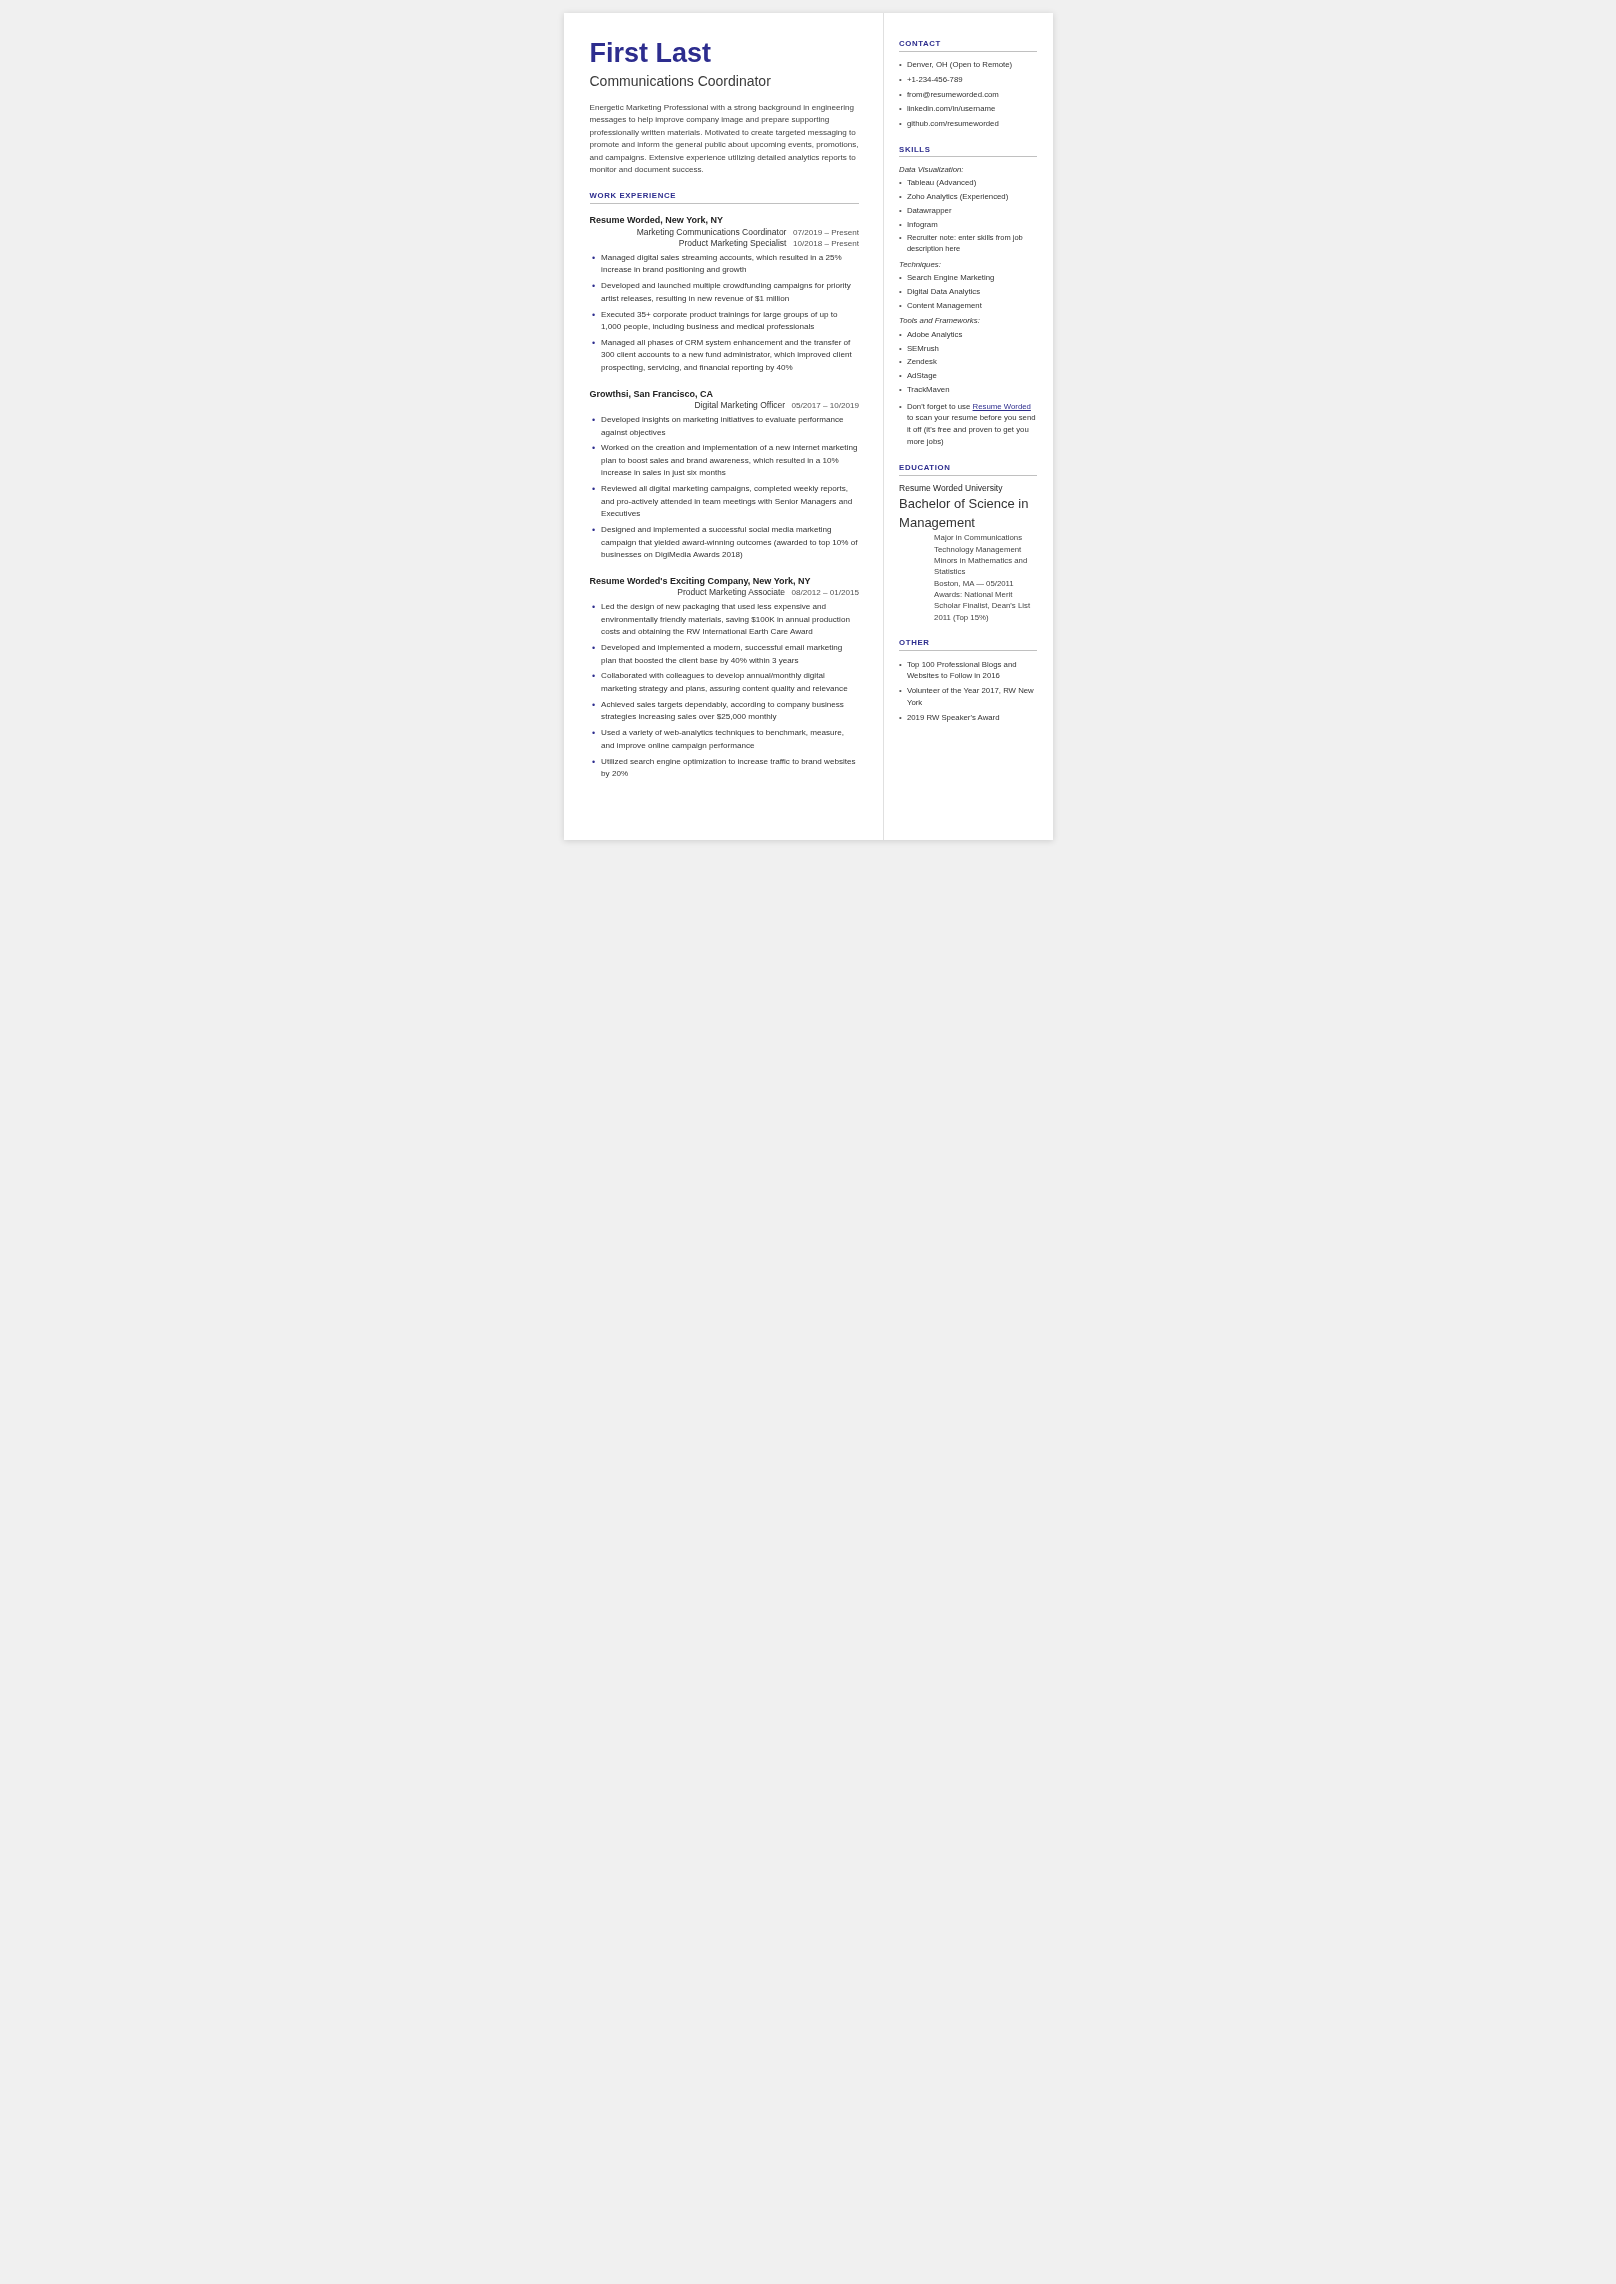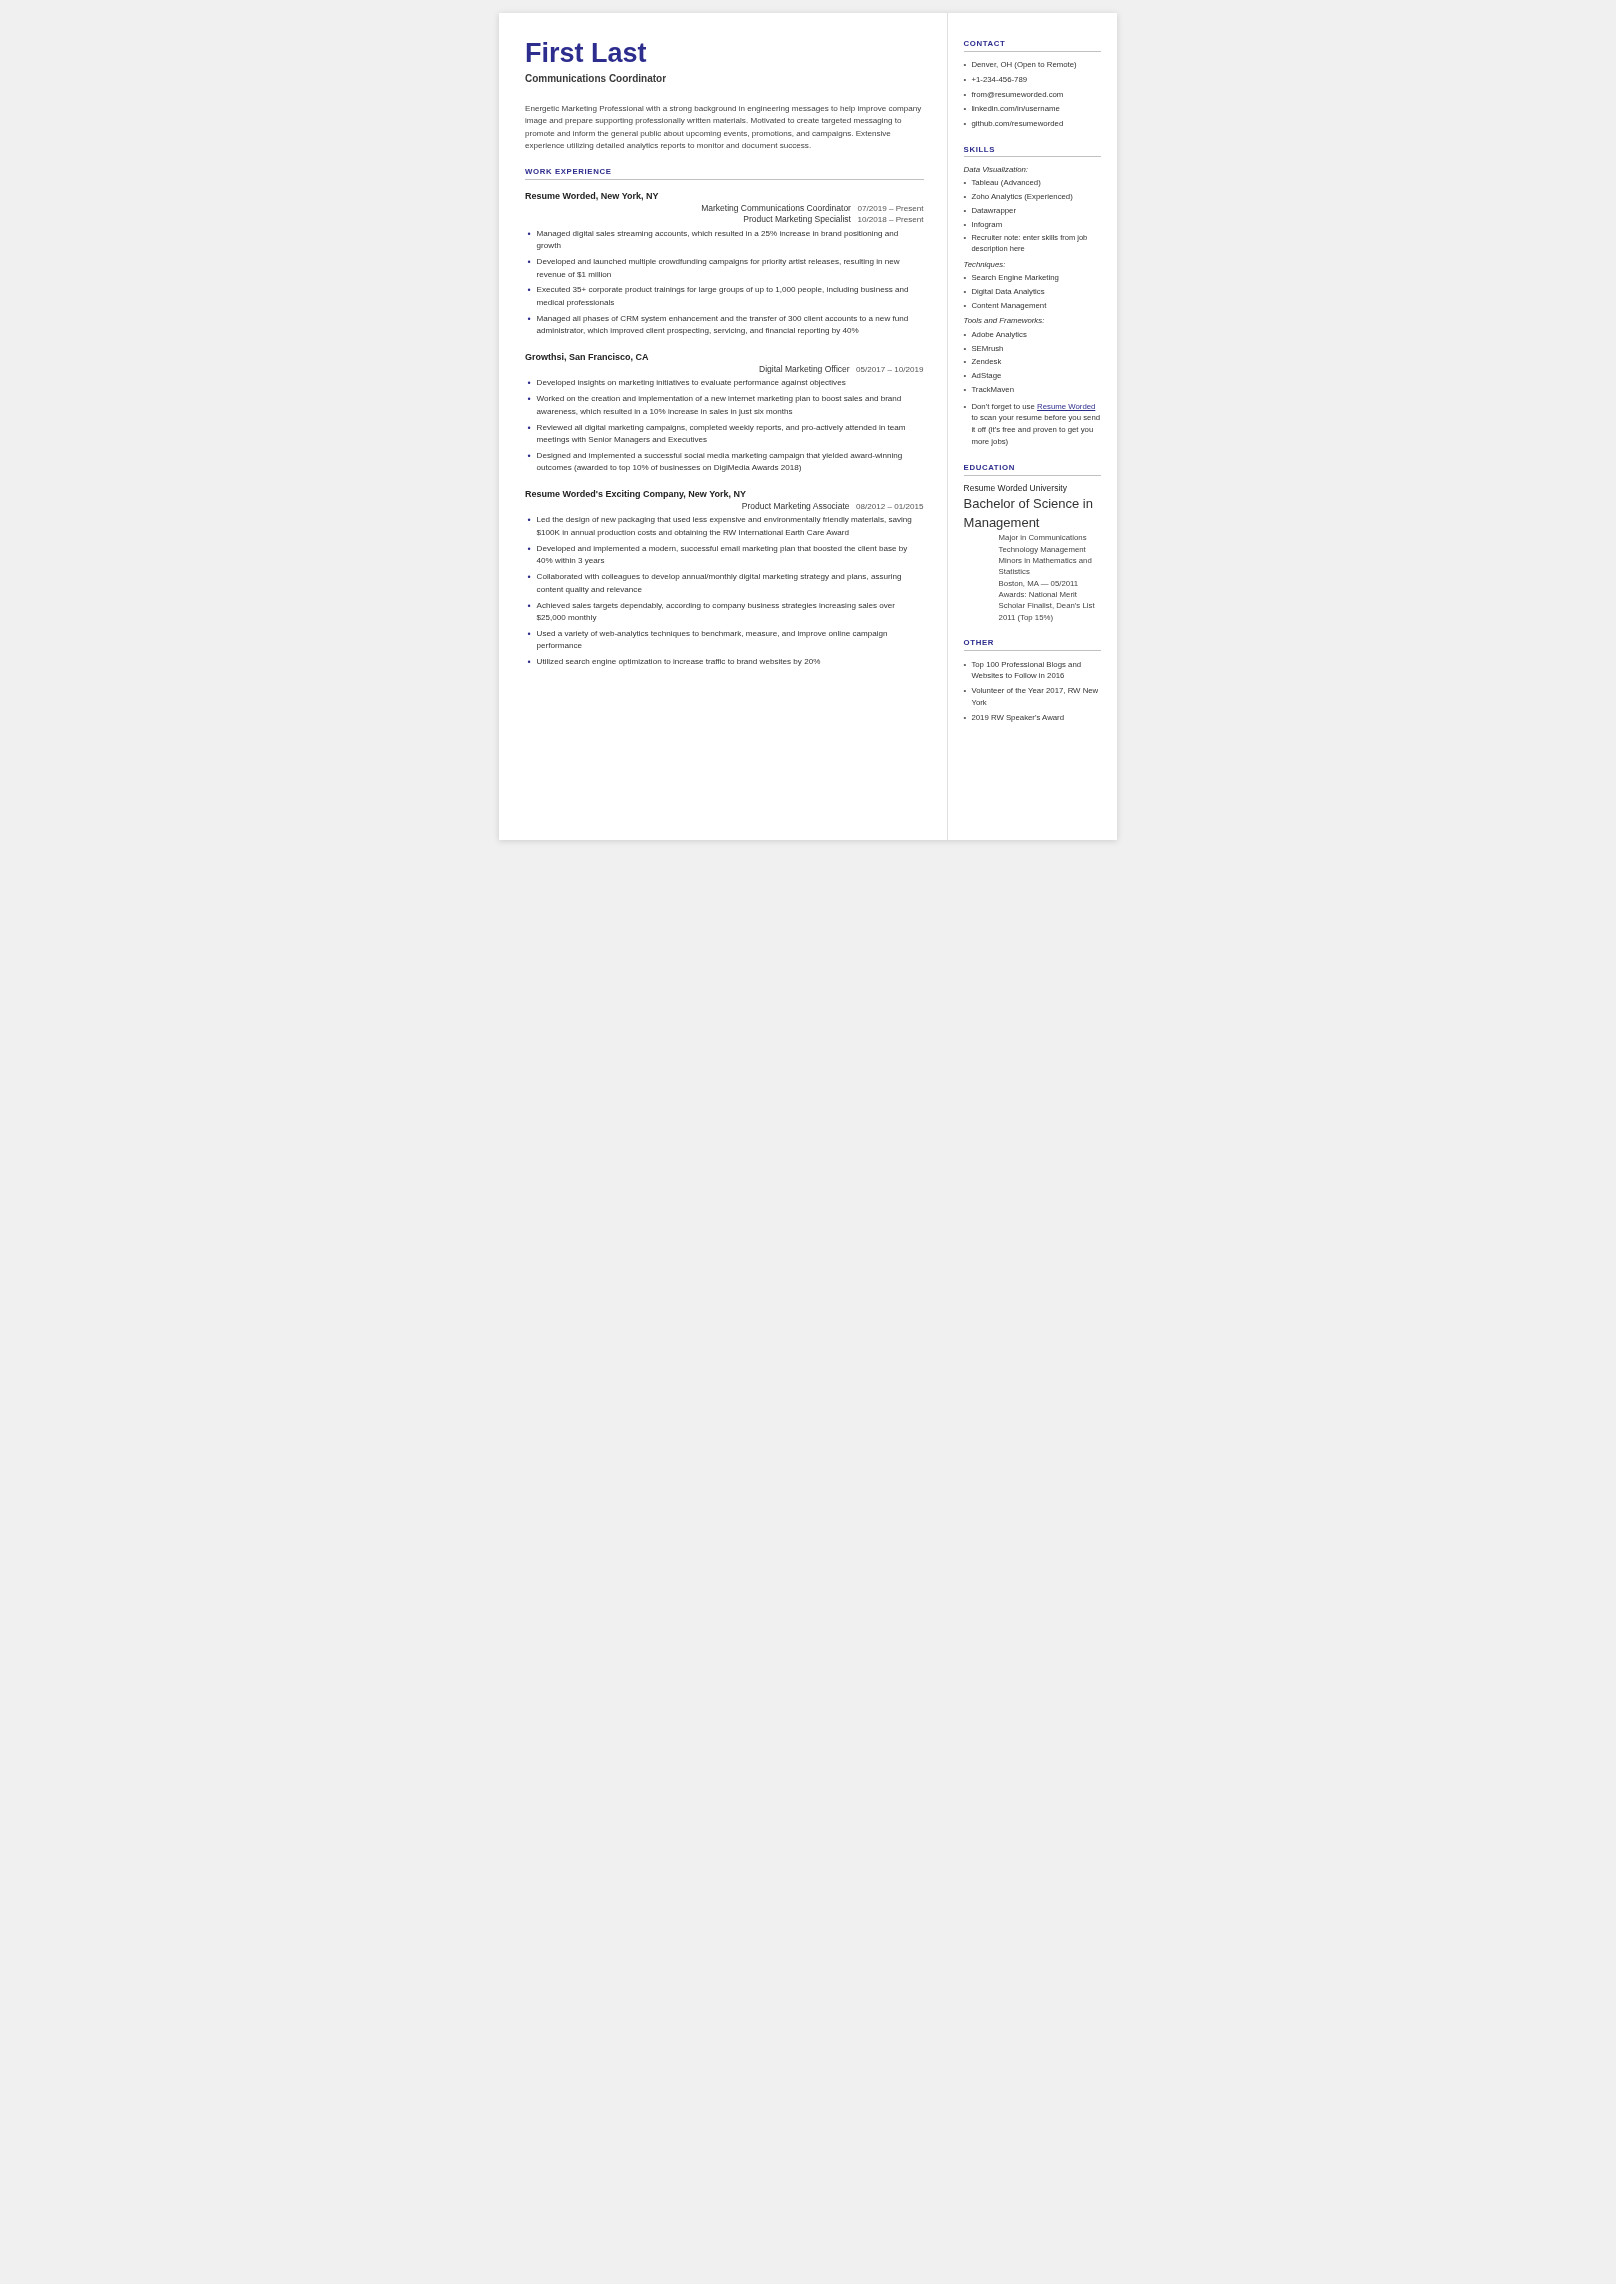--- a/index.html
+++ b/index.html
@@ -4,45 +4,45 @@
   <style>
     * { margin: 0; padding: 0; box-sizing: border-box; }
     body {
       font-family: 'Arial', sans-serif;
       background: #f0f0f0;
       display: flex;
       justify-content: center;
       padding: 13px;
     }
     .resume-container {
-      width: 618px;
+      width: 489px;
       background: #fff;
       display: flex;
       flex-direction: row;
       box-shadow: 0 1.3px 6.5px rgba(0,0,0,0.15);
       min-height: 827px;
     }
     
     .left-col {
       flex: 1;
       padding: 26px 23.4px 26px 26px;
       border-right: 0.7px solid #e0e0e0;
     }
     .name-title h1 {
       font-size: 27px;
       font-weight: 900;
       color: #2d2d8e;
       line-height: 1.1;
       margin-bottom: 3.9px;
     }
     .name-title h2 {
-      font-size: 10px;
-      font-weight: 700;
+      font-size: 14px;
+      font-weight: 400;
       color: #3a3a3a;
-      margin-bottom: 19px;
+      margin-bottom: 13px;
     }
     .summary-text {
       font-size: 8.1px;
       color: #444;
       line-height: 1.55;
       margin-bottom: 14.3px;
     }
     .section-header {
       font-size: 7.8px;
       font-weight: 700;

